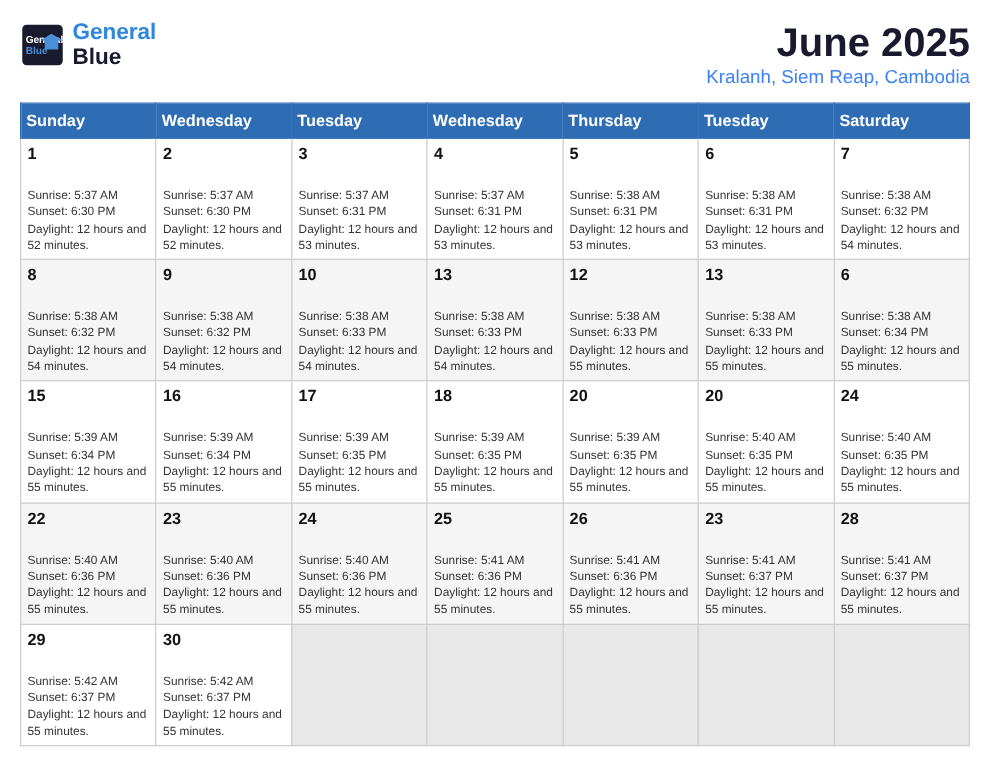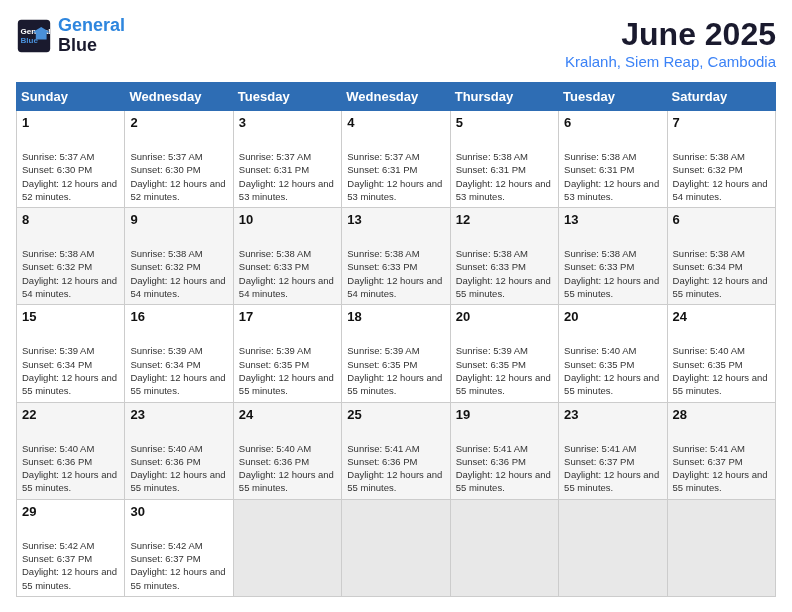--- a/index.html
+++ b/index.html
@@ -329,21 +329,21 @@
   </td>
         <td>
     <span class="day-num">25</span>
     <div class="day-info">
       Sunrise: 5:41 AM<br>
       Sunset: 6:36 PM<br>
       Daylight: 12 hours and 55 minutes.
     </div>
   </td>
         <td>
-    <span class="day-num">19</span>
+    <span class="day-num">26</span>
     <div class="day-info">
       Sunrise: 5:41 AM<br>
       Sunset: 6:36 PM<br>
       Daylight: 12 hours and 55 minutes.
     </div>
   </td>
         <td>
     <span class="day-num">23</span>
     <div class="day-info">
       Sunrise: 5:41 AM<br>

